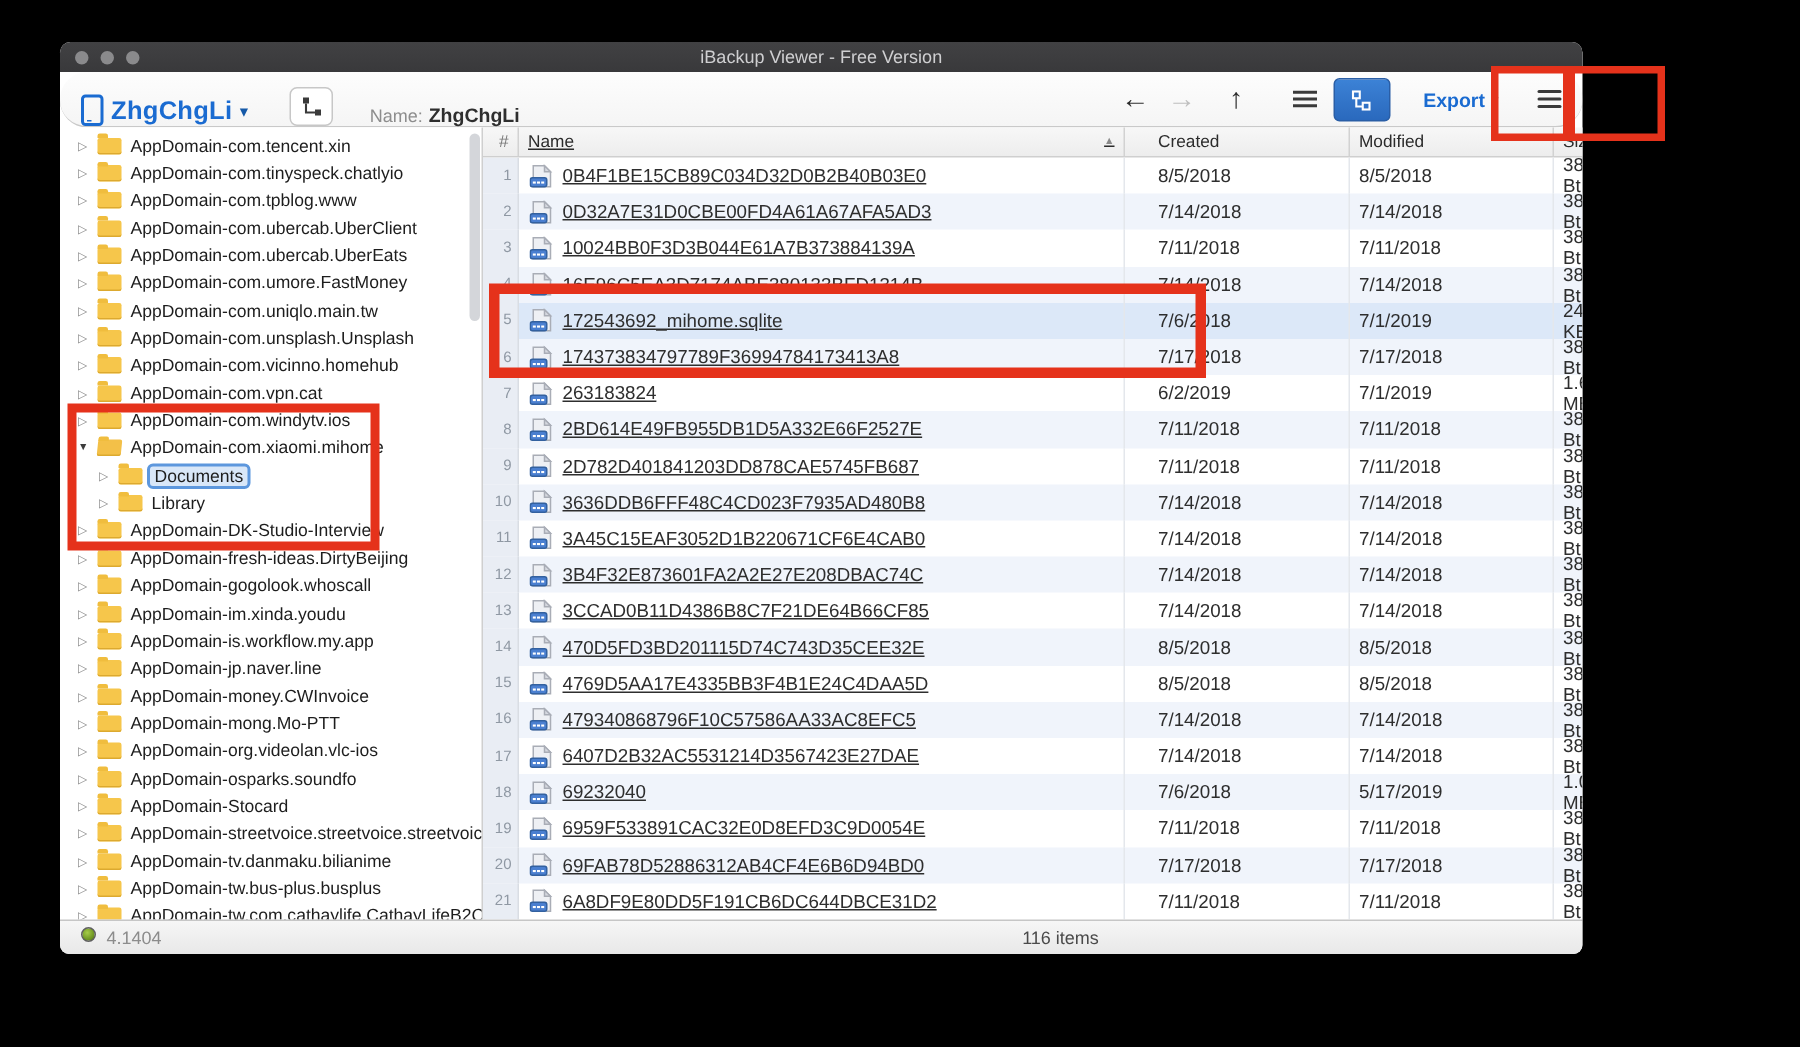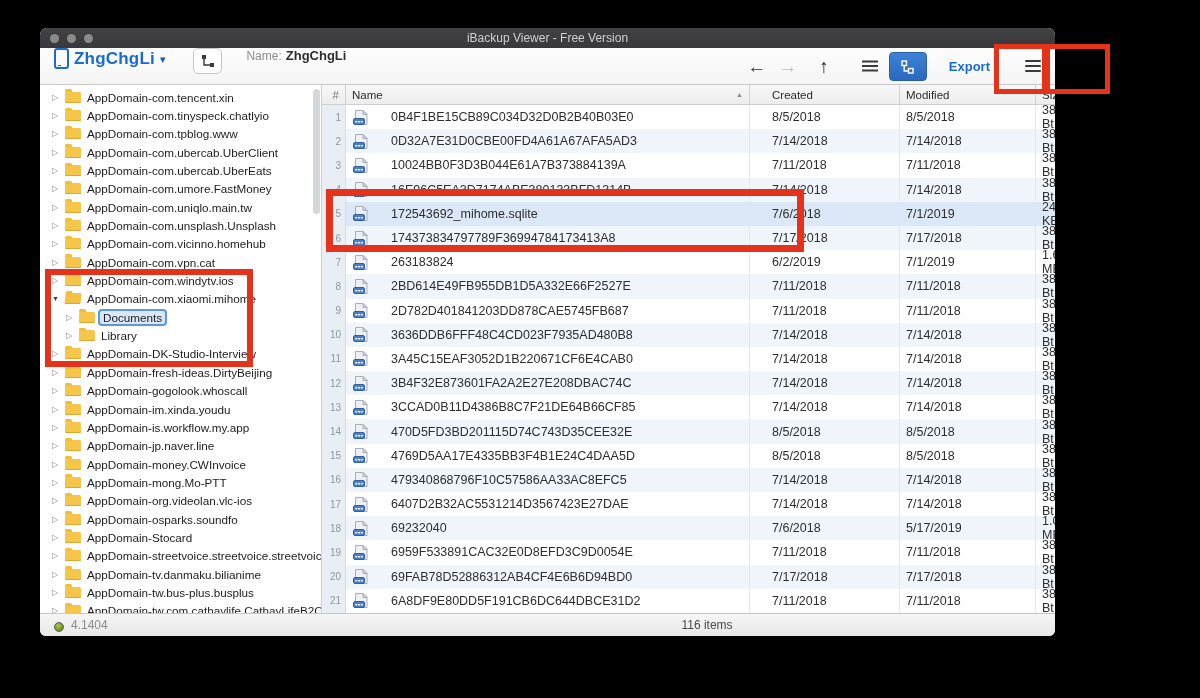--- a/index.html
+++ b/index.html
@@ -20,21 +20,21 @@
   }
   .traffic{display:flex;gap:8px;margin-left:10px;}
   .traffic span{width:9px;height:9px;border-radius:50%;background:#8a8a8c;display:block;}
   .win-title{
     position:absolute;left:0;right:0;text-align:center;
     color:#cfcfd1;font-size:12px;
   }
   
   .toolbar{
     height:36px;flex:0 0 auto;background:linear-gradient(#fdfdfd,#f5f5f5);
-    border-bottom:1px solid #c9c9c9;display:flex;align-items:flex-start;position:relative;
+    border-bottom:1px solid #c9c9c9;display:flex;align-items:flex-end;position:relative;border-radius:18px;
   }
   .device-sel{display:flex;align-items:center;gap:5px;margin-left:14px;cursor:default;}
   .phone-icon{width:11px;height:17px;border:2px solid #1a6bd1;border-radius:3px;position:relative;}
   .phone-icon:after{content:"";position:absolute;left:2px;bottom:1px;width:3px;height:1.5px;background:#1a6bd1;}
   .device-name{color:#1a6bd1;font-weight:bold;font-size:17px;letter-spacing:.2px;}
   .device-caret{color:#1559a8;font-size:11px;margin-top:2px;}
   .tree-small-btn{
     width:27px;height:24px;margin-left:28px;background:#fff;border:1px solid #c7c7c7;
     border-radius:5px;display:flex;align-items:center;justify-content:center;
   }
@@ -85,31 +85,31 @@
   .t-body{flex:1 1 auto;overflow:hidden;}
   .t-row{display:flex;height:24.2px;align-items:center;font-size:12.5px;color:#2e2e2e;}
   .t-row.alt{background:#f0f4fb;}
   .t-row.sel{background:#dce8f8;}
   .c-num{width:24px;flex:0 0 auto;}
   .t-row .c-num{
     align-self:stretch;display:flex;align-items:center;justify-content:flex-end;
     background:#e9edf4;border-right:1px solid #d9dde3;box-sizing:border-box;
     color:#8f98a3;font-size:10px;padding-right:4px;
   }
-  .c-name{width:404px;flex:0 0 auto;display:flex;align-items:center;gap:22px;padding-left:7px;box-sizing:border-box;border-right:1px solid #e4e7ec;align-self:stretch;overflow:hidden;}
+  .c-name{width:404px;flex:0 0 auto;display:flex;align-items:center;gap:6px;padding-left:7px;box-sizing:border-box;border-right:1px solid #e4e7ec;align-self:stretch;overflow:hidden;text-decoration:underline;}
   .c-created{width:134px;flex:0 0 auto;padding-left:6px;box-sizing:border-box;border-right:1px solid #e4e7ec;align-self:stretch;display:flex;align-items:center;margin-left:16px;}
   .c-modified{width:136px;flex:0 0 auto;padding-left:6px;box-sizing:border-box;border-right:1px solid #e4e7ec;align-self:stretch;display:flex;align-items:center;}
   .c-size{flex:1 1 auto;padding-left:6px;display:flex;align-items:center;}
   .file-ic{flex:0 0 auto;display:block;}
   
   .statusbar{
     height:22px;flex:0 0 auto;background:linear-gradient(#f6f6f6,#e8e8e8);
     border-top:1px solid #c6c6c6;display:flex;align-items:center;position:relative;
   }
-  .st-left{display:flex;align-items:flex-end;gap:7px;margin-left:14px;}
+  .st-left{display:flex;align-items:flex-start;gap:7px;margin-left:14px;}
   .green-dot{width:10px;height:10px;border-radius:50%;background:radial-gradient(circle at 40% 35%,#a6cc49,#6d9422 65%,#4c6b12);border:1px solid #5f5f5f;box-sizing:border-box;}
   .st-version{color:#8c8c8c;font-size:12px;}
   .st-count{position:absolute;left:607px;width:120px;text-align:center;color:#4a4a4a;font-size:12px;}
   
   .red-box{position:absolute;border-style:solid;border-color:#e5321b;z-index:50;pointer-events:none;}
   .rb-treebtn{left:994px;top:44px;width:46px;height:40px;border-width:5px;}
   .rb-export{left:1042px;top:44px;width:58px;height:40px;border-width:5px;}
   .rb-row{left:326px;top:189px;width:464px;height:49px;border-width:7px;}
   .rb-sidebar{left:45px;top:269px;width:196px;height:86px;border-width:6px;}
 </style>

